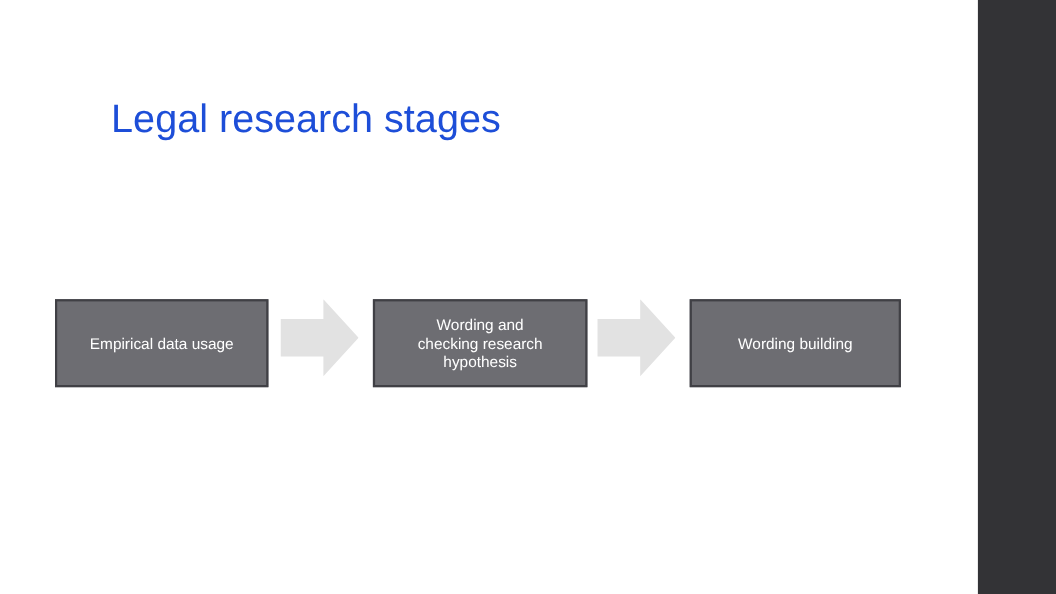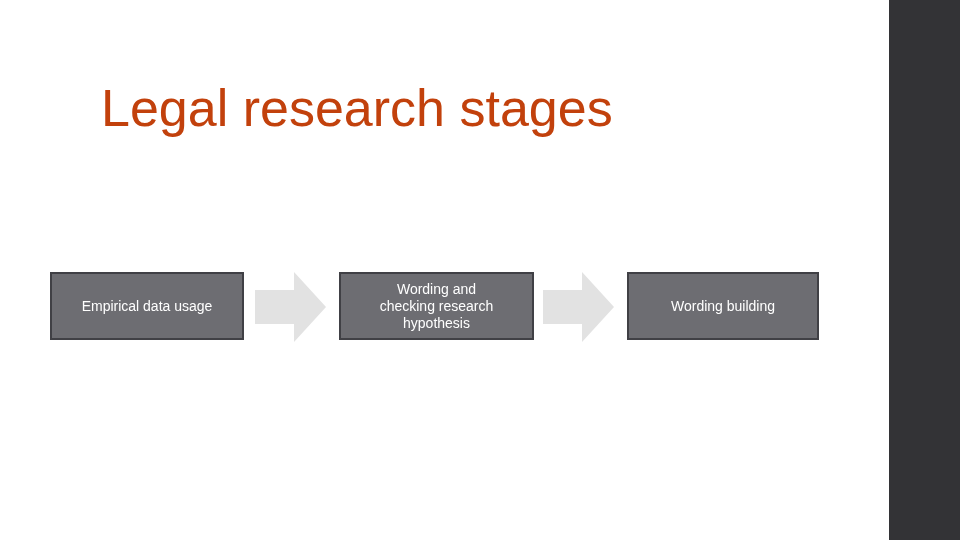--- a/index.html
+++ b/index.html
@@ -30,41 +30,41 @@
     height: 540px;
     background: #333336;
   }
 
   
   .slide-title {
     position: absolute;
     left: 101px;
     top: 83px;
     width: 700px;
-    font-size: 52px;
+    font-size: 36px;
     font-weight: normal;
     line-height: 50px;
-    color: #c2410c;
+    color: #1d4ed8;
     letter-spacing: 0px;
     white-space: nowrap;
   }
 
   
   .chain {
     position: absolute;
     left: 0;
     top: 272px;
     width: 889px;
     height: 70px;
   }
 
   .stage-box {
     position: absolute;
     top: 0;
-    height: 68px;
+    height: 80px;
     box-sizing: border-box;
     background: #6D6D72;
     border: 2px solid #404045;
     display: flex;
     align-items: center;
     justify-content: center;
     padding: 0 15px;
   }
   .stage-label {
     color: #ffffff;

